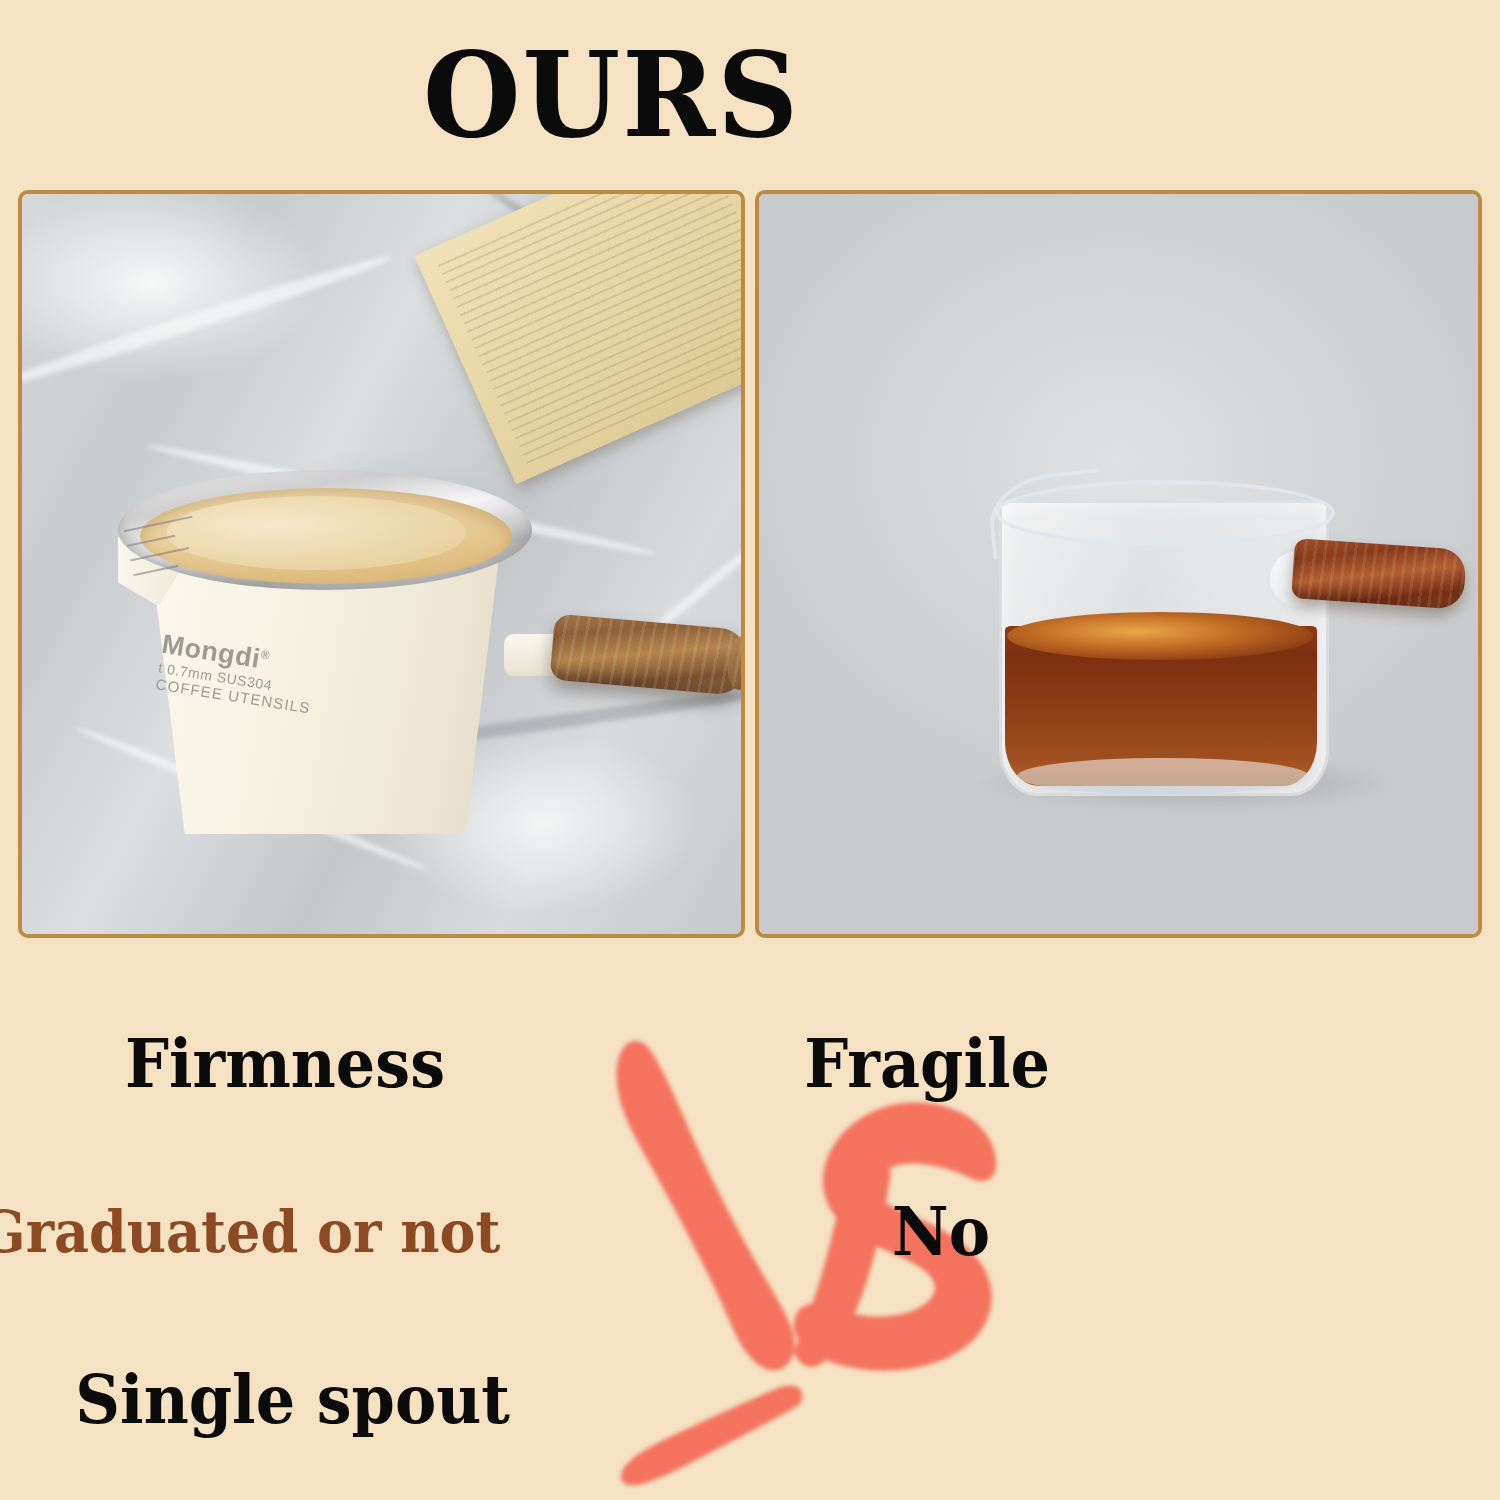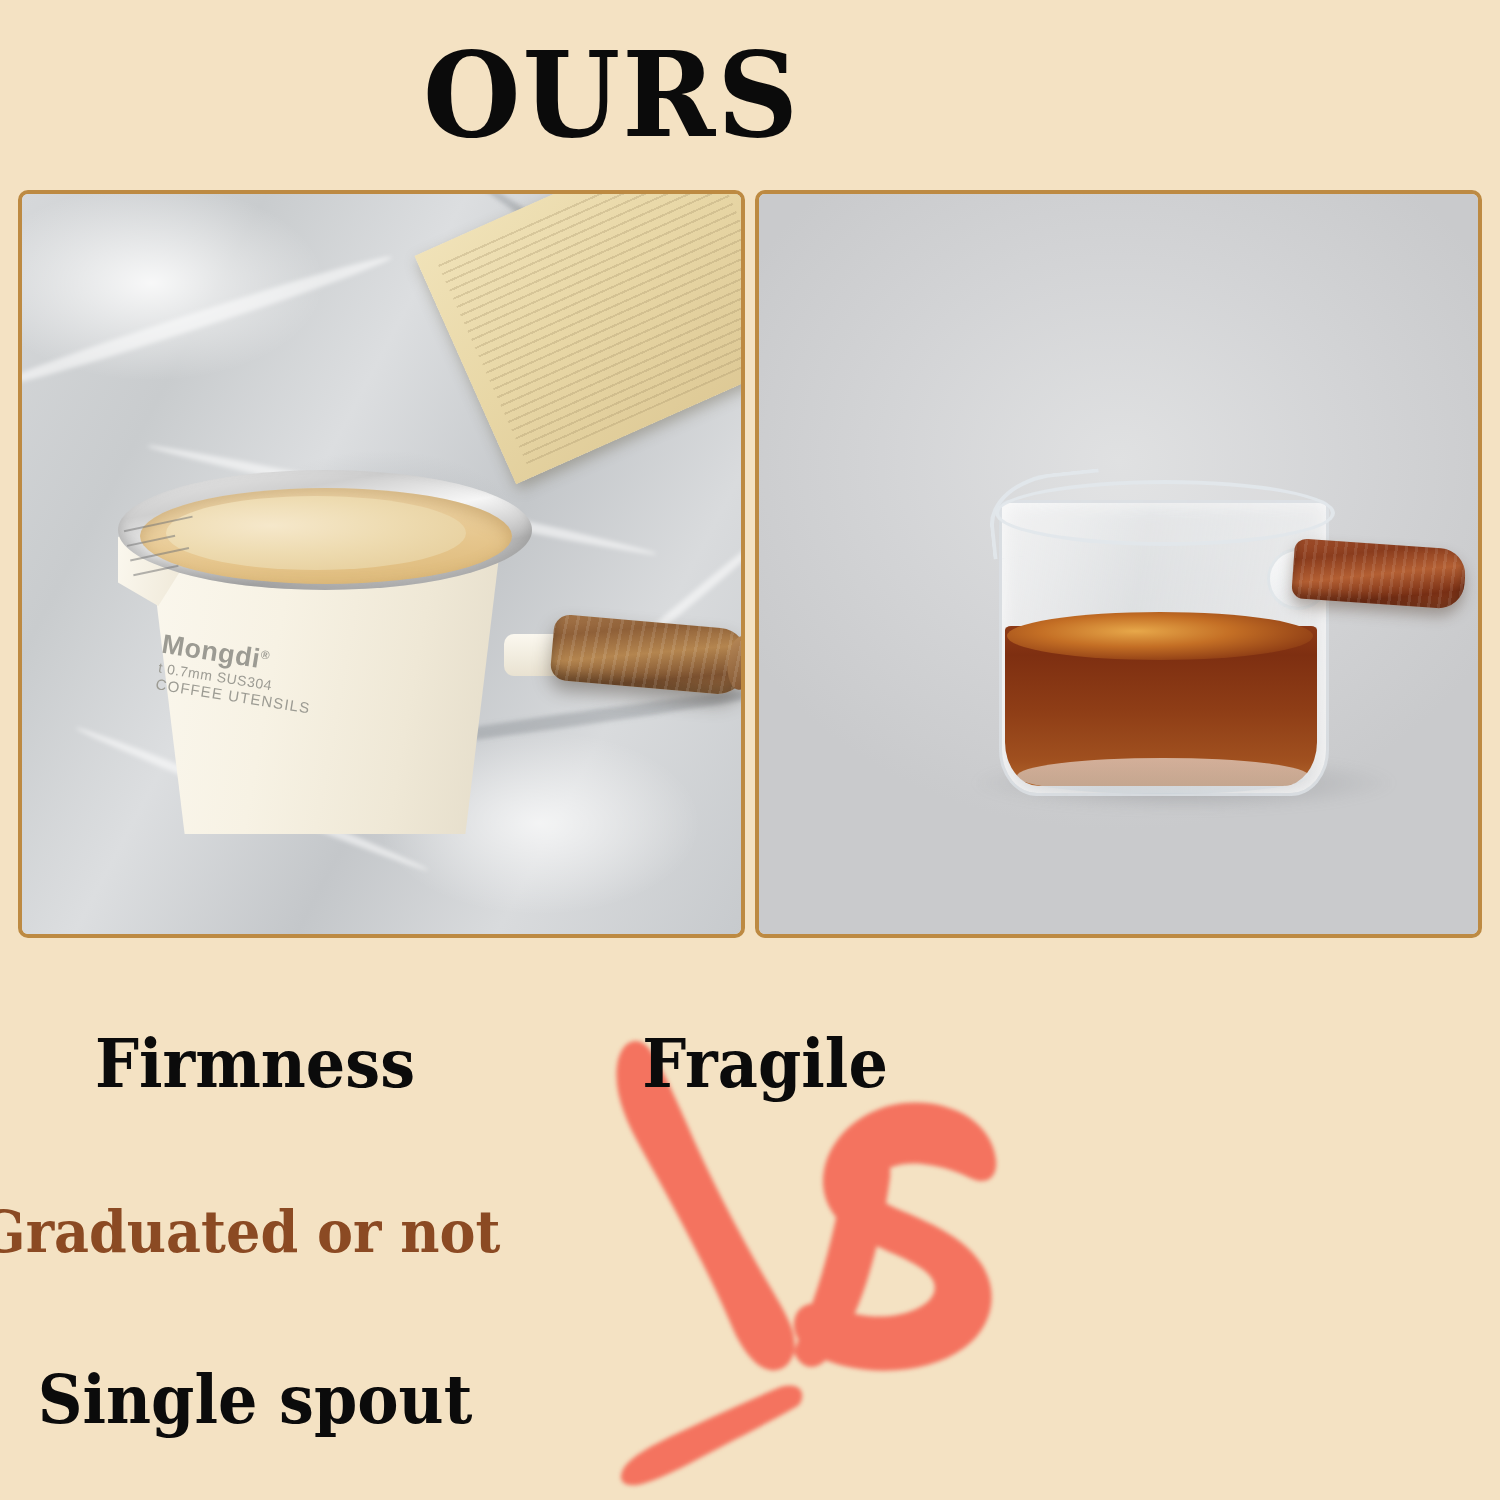--- a/index.html
+++ b/index.html
@@ -217,23 +217,23 @@
   
   .rows{position:absolute;left:0;top:980px;width:1500px;}
   .row{
     display:flex;align-items:center;
     height:168px;
   }
   .cell{
     flex:0 0 auto;display:flex;align-items:center;justify-content:center;
     position:relative;z-index:2;
   }
-  .cell.left{width:510px;}
+  .cell.left{width:510px;padding-left:30px;}
   .cell.mid{width:480px;}
-  .cell.right{width:510px;}
+  .cell.right{width:510px;justify-content:flex-end;}
   .val{
     font-family:"DejaVu Serif","Liberation Serif",serif;
     font-weight:bold;font-size:62px;line-height:1;
     color:#0b0b0b;white-space:nowrap;
     transform:scaleY(1.08);
   }
   .lbl{
     font-family:"DejaVu Serif","Liberation Serif",serif;
     font-weight:bold;font-size:54px;line-height:1;
     color:#8b4a23;white-space:nowrap;
@@ -346,20 +346,23 @@
     </div>
     <div class="cell right">
       <span class="val">Fragile</span>
     </div>
   </div>
 
   <div class="row">
     <div class="cell mid">
       <span class="lbl">Graduated or not</span>
     </div>
+    <div class="cell right">
+      <span class="val">No</span>
+    </div>
   </div>
 
   <div class="row">
     <div class="cell right">
       <span class="val">Single spout</span>
     </div>
   </div>
 
 </div>
 

